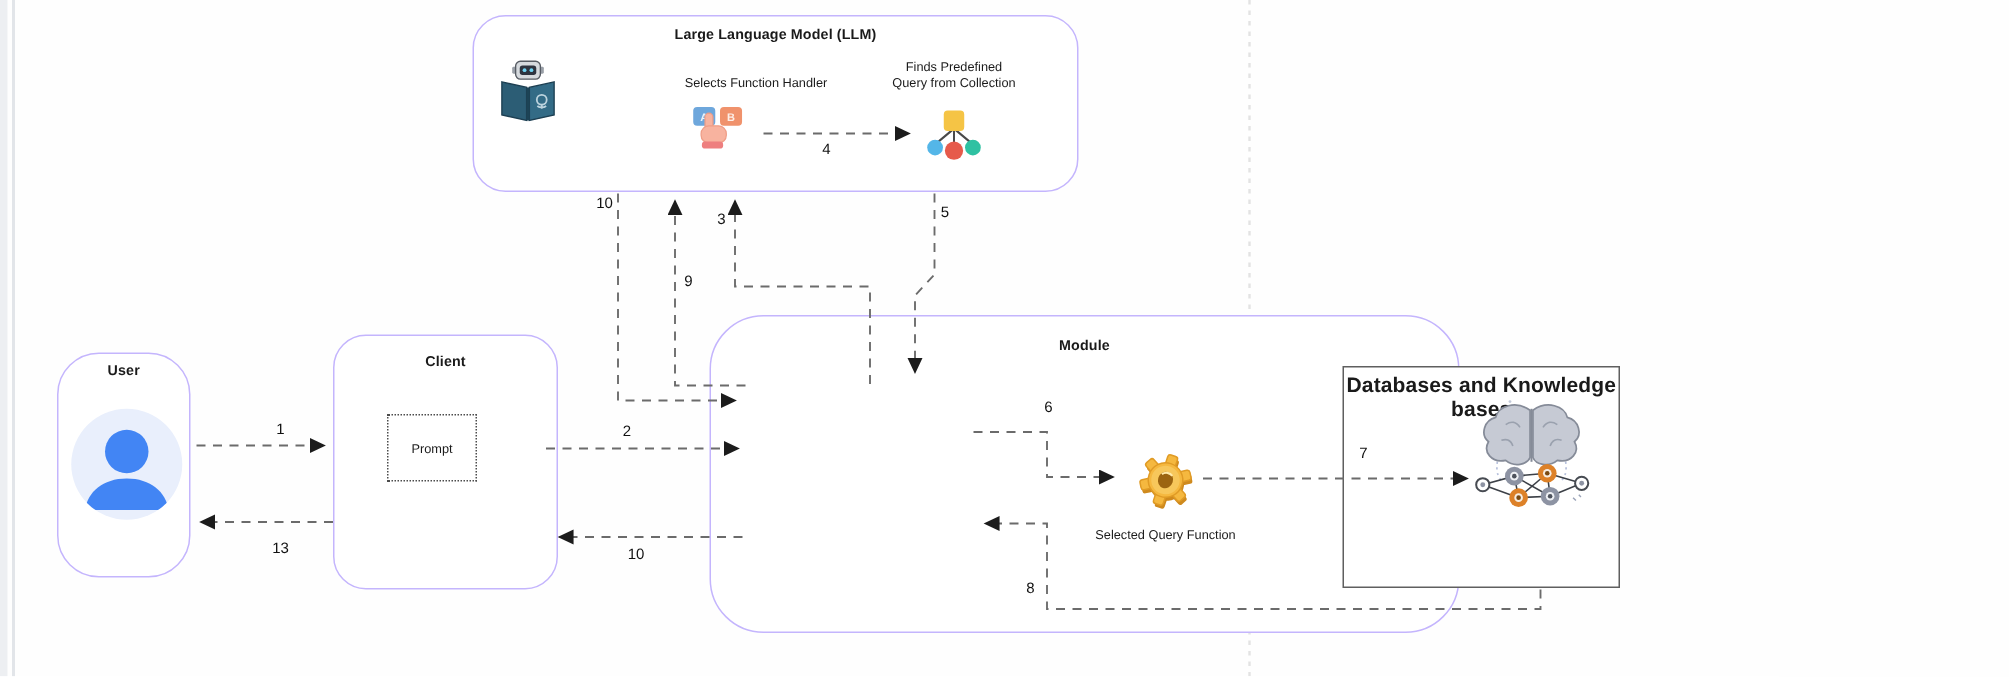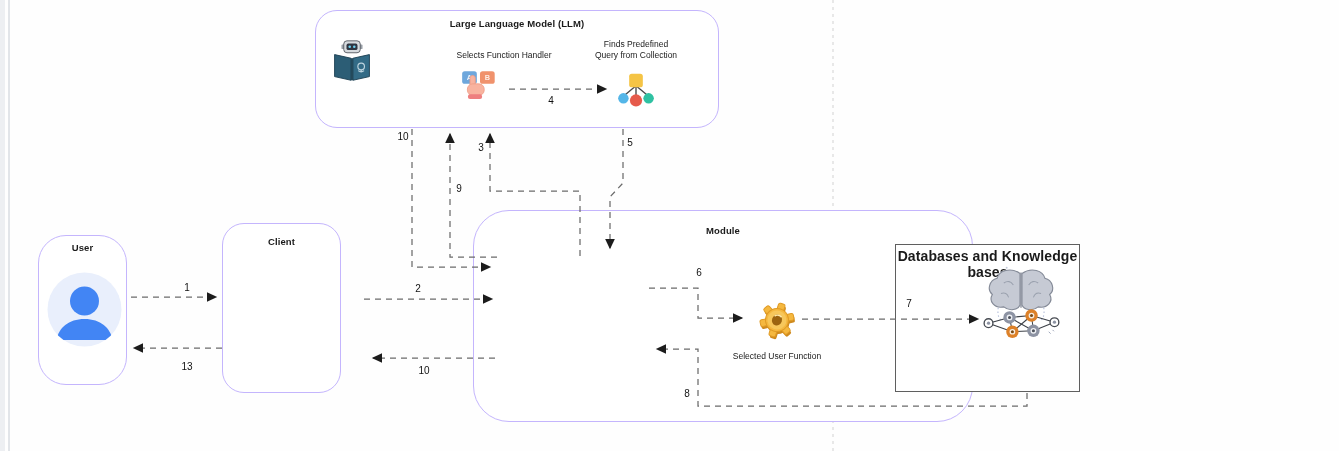--- a/index.html
+++ b/index.html
@@ -85,22 +85,25 @@
           <circle cx="37.5" cy="37.5" r="37"></circle>
         </clipPath>
       </defs>
     <circle cx="37.5" cy="37.5" r="37" fill="#e9effc"></circle>
     <g clip-path="url(#avclip)">
       <circle cx="37.5" cy="29" r="14.5" fill="#4285f4"></circle>
       <path d="M37.5,47 c-16,0 -26,9 -28,21 l56,0 c-2,-12 -12,-21 -28,-21 z" fill="#4285f4"></path>
     </g>
   </svg>
 
-  <div class="shape rounded-lg" style="left:222px;top:223px;width:119px;height:170px;">
+  <div class="shape rounded-lg" style="left:222px;top:223px;width:150px;height:170px;">
     <div class="box-title" style="top:12px;">Client</div>
+  </div>
+  <div class="dotted-box" style="left:258px;top:276px;width:60px;height:45px;">
+    <span>Prompt</span>
   </div>
 
   <div class="shape rounded-xl" style="left:473px;top:210px;width:500px;height:212px;">
     <div class="box-title" style="top:14px;">Module</div>
   </div>
 
 
   <svg class="icon" style="left:752px;top:295px;" width="50" height="50" viewBox="0 0 50 50">
     <g transform="rotate(18 25 25)">
       <g transform="translate(1.6,2)" fill="#cf8a1e">
@@ -121,21 +124,21 @@
         <rect x="21.6" y="8" width="6.8" height="9" rx="1.8" transform="rotate(180 25 25)"></rect>
         <rect x="21.6" y="8" width="6.8" height="9" rx="1.8" transform="rotate(240 25 25)"></rect>
         <rect x="21.6" y="8" width="6.8" height="9" rx="1.8" transform="rotate(300 25 25)"></rect>
         <circle cx="25" cy="25" r="11.5"></circle>
       </g>
       <circle cx="25" cy="25" r="9.5" fill="#f7c75b"></circle>
       <ellipse cx="25" cy="25" rx="5" ry="5.6" fill="#9c6410"></ellipse>
       <path d="M21.5,22 a5,5 0 0 1 7,-1" fill="none" stroke="#ffe9a8" stroke-width="1.4"></path>
     </g>
   </svg>
-  <div class="small-label" style="left:777px;top:351px;">Selected User Function</div>
+  <div class="small-label" style="left:777px;top:351px;">Selected Query Function</div>
 
   <div class="shape gray" style="left:895px;top:244px;width:185px;height:148px;">
     <div class="box-title" style="top:3px;font-size:14px;">Databases and Knowledge bases</div>
   </div>
   <svg class="icon" style="left:978px;top:262px;" width="86" height="86" viewBox="0 0 90 90">
     <path d="M23,40 C20,50 20,57 24,61" fill="none" stroke="#b6c0dc" stroke-width="1.2" stroke-dasharray="1.5 2.5"></path>
     <path d="M67,40 C70,50 70,57 66,61" fill="none" stroke="#b6c0dc" stroke-width="1.2" stroke-dasharray="1.5 2.5"></path>
     <circle cx="25" cy="11" r="1.3" fill="#9aa3b8"></circle>
     <circle cx="30" cy="6" r="1" fill="#c3cada"></circle>
     <path d="M44,12 C34,5 22,9 20,17 C12,19 9,29 15,34 C11,41 17,49 27,47 C33,52 42,50 44,45 Z" fill="#c6cad4" stroke="#858b98" stroke-width="1.2"></path>

